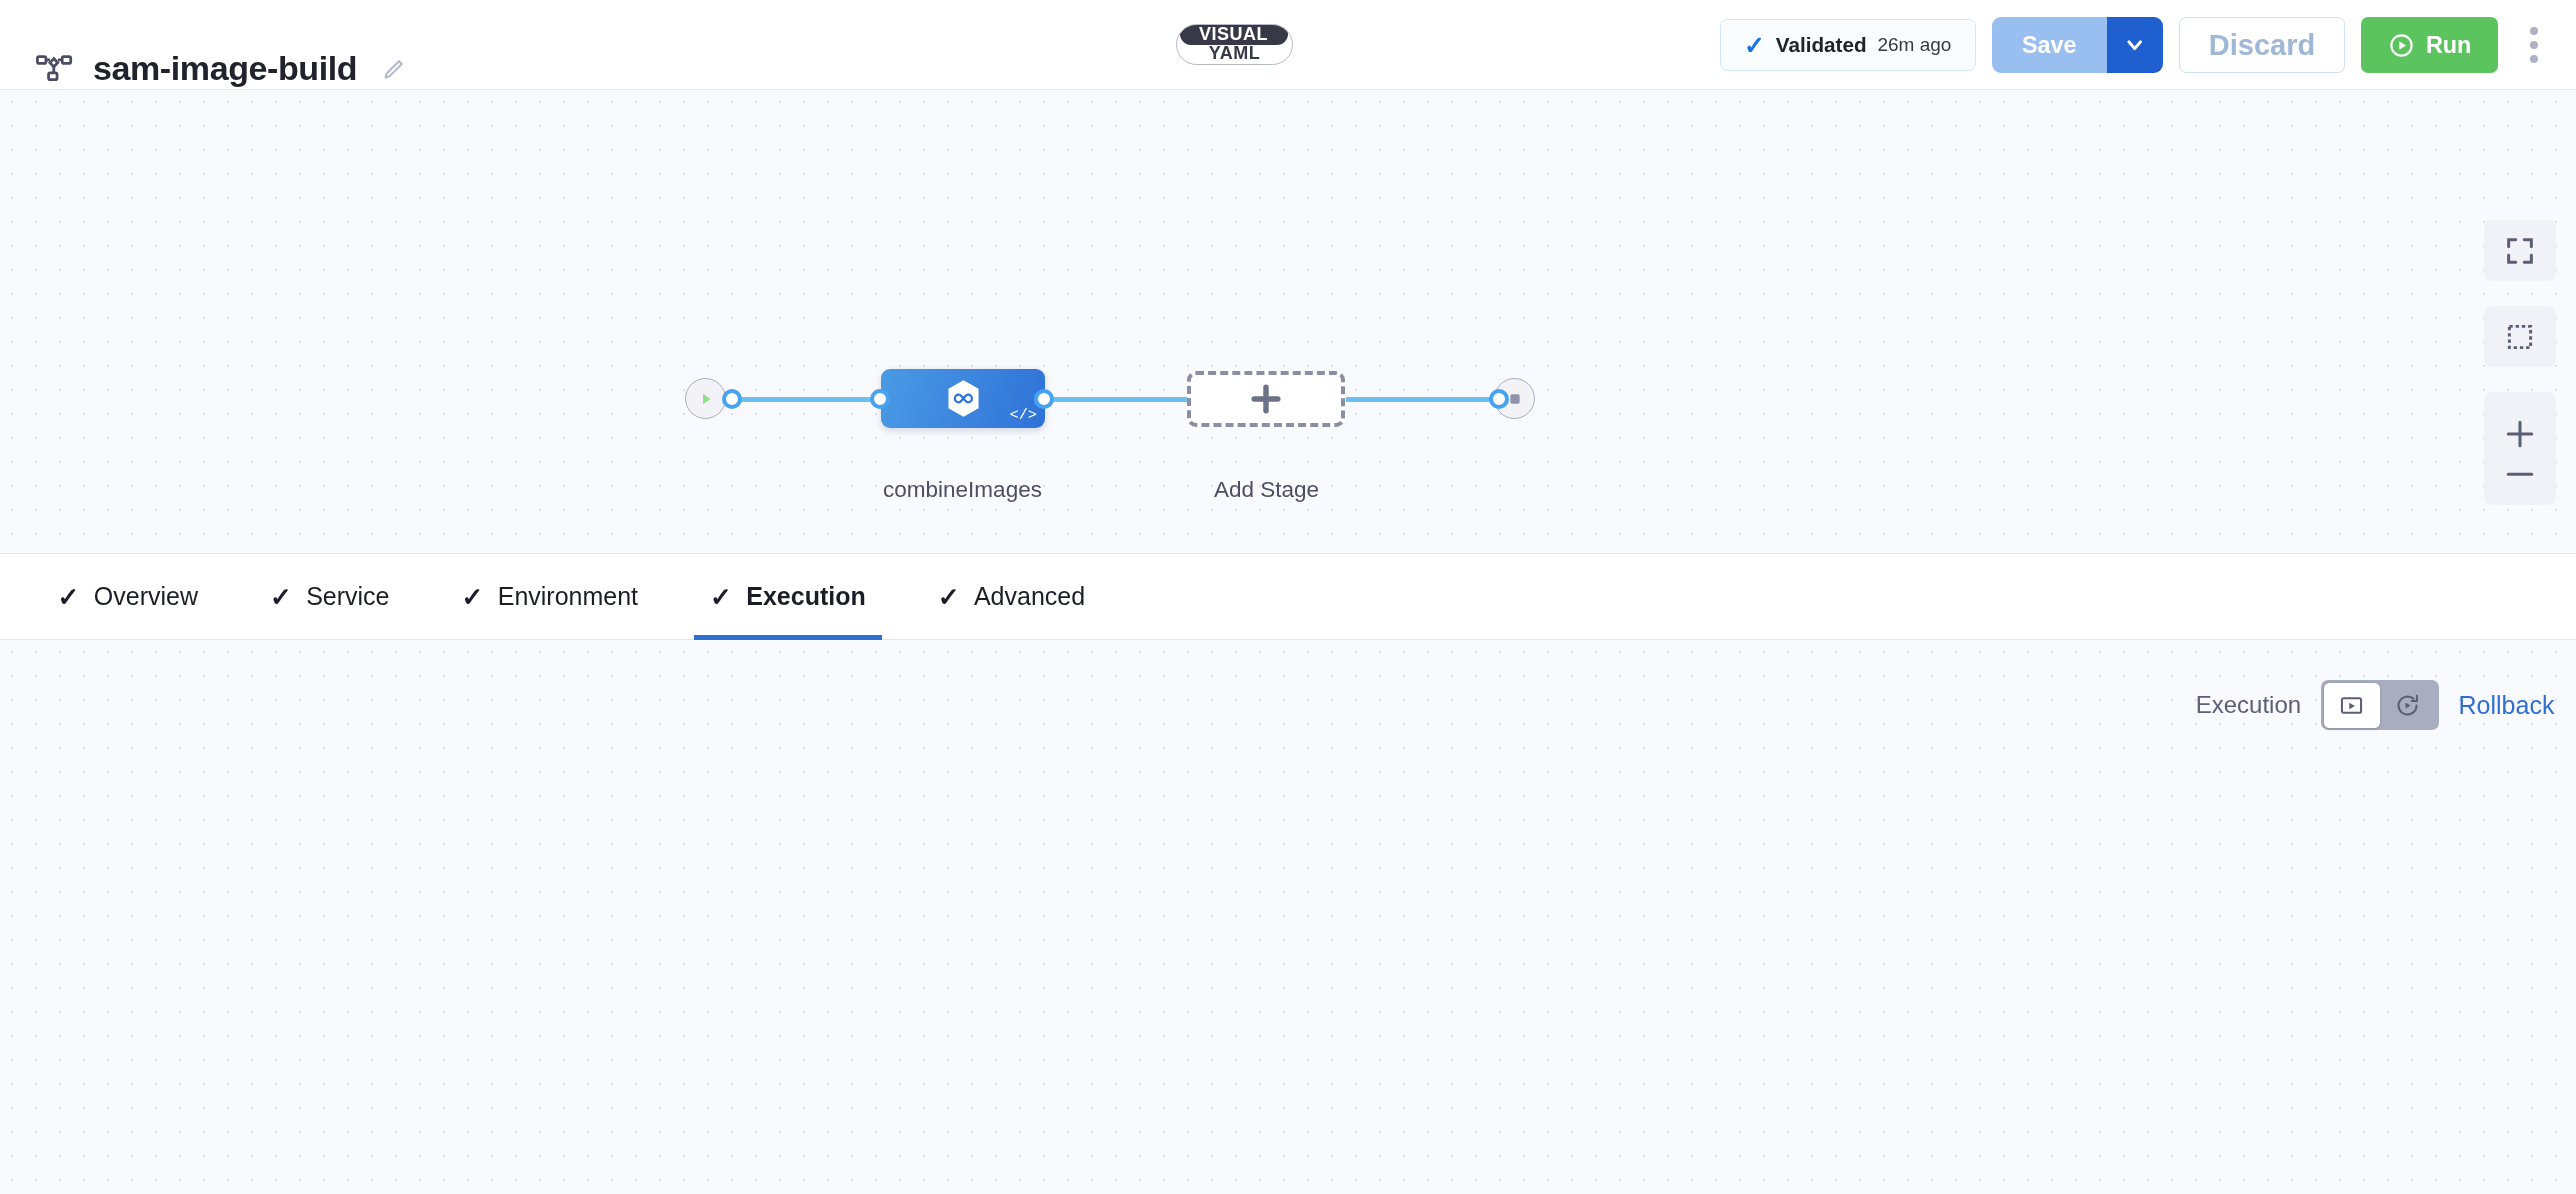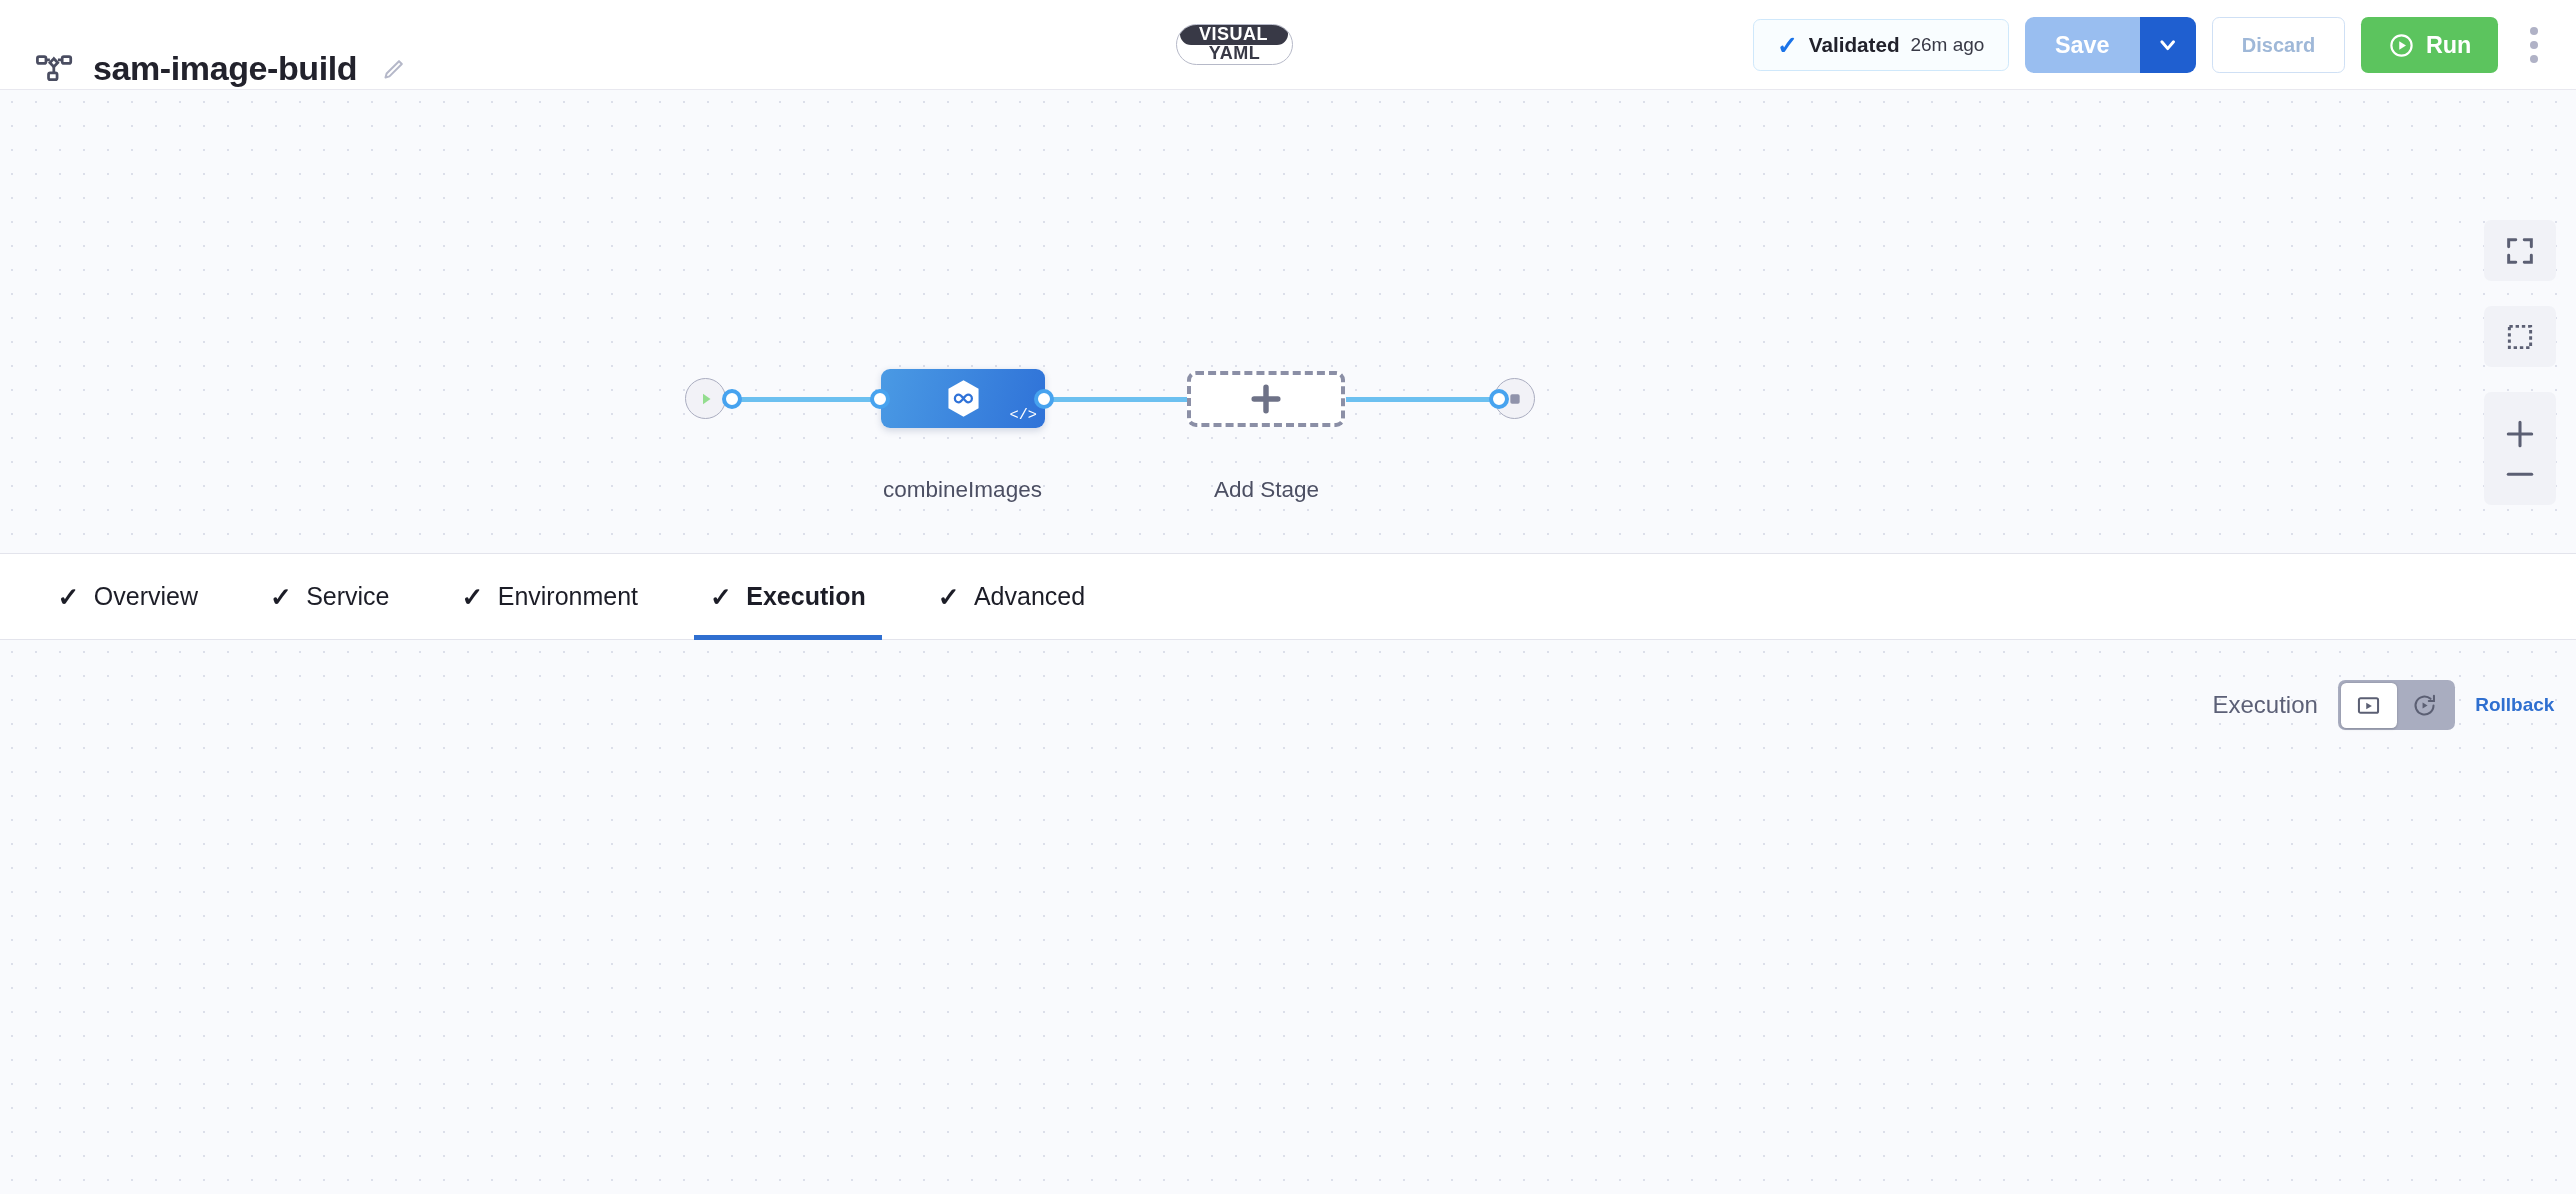--- a/index.html
+++ b/index.html
@@ -64,21 +64,21 @@
     cursor: default;
   }
   .save-caret {
     background: #1f5fd0; width: 56px; display: flex; align-items: center; justify-content: center;
     cursor: pointer;
   }
   .save-caret svg { width: 23.4px; height: 23.4px; }
 
   .discard-btn {
     height: 56px; padding: 4px 29px; border: 1.8px solid #cfe0f5; border-radius: 7.2px;
-    background: #ffffff; color: #9fb8d8; font-size: 20px; font-weight: bold;
+    background: #ffffff; color: #9fb8d8; font-size: 29px; font-weight: bold;
     display: flex; align-items: center; justify-content: center;
   }
   .run-btn {
     height: 56px; padding: 8px 27px; border-radius: 7.2px; background: #5cc45e;
     color: #ffffff; font-size: 23.4px; font-weight: bold;
     display: flex; align-items: center; gap: 10.8px; cursor: pointer;
   }
   .run-btn svg { width: 27px; height: 27px; }
   .kebab {
     width: 40px; height: 56px; display: flex; flex-direction: column;
@@ -177,21 +177,21 @@
   .mode-toggle {
     display: flex; align-items: center; height: 50px; border-radius: 7.2px;
     background: #a9adc0; padding: 2.7px; gap: 0;
   }
   .mt-opt {
     width: 56px; height: 45px; border-radius: 5.4px;
     display: flex; align-items: center; justify-content: center; cursor: pointer;
   }
   .mt-opt.sel { background: #ffffff; box-shadow: 0 0.9px 2.7px rgba(0,0,0,0.2); }
   .mt-opt svg { width: 27px; height: 27px; display:block; }
-  .rollback-link { font-size: 19px; color: #2f6fd0; cursor: pointer; font-weight: bold; }
+  .rollback-link { font-size: 25px; color: #2f6fd0; cursor: pointer; }
 </style>
 </head>
 <body>
 
 <div class="header">
   <div class="hdr-left">
     <svg class="pipeline-glyph" viewBox="0 0 24 24" fill="none" stroke="#4a4d61" stroke-width="1.6">
       <rect x="2" y="5" width="5" height="4" rx="1"></rect>
       <rect x="16.5" y="5" width="5" height="4" rx="1"></rect>
       <rect x="8.5" y="14.5" width="5" height="4" rx="1"></rect>

